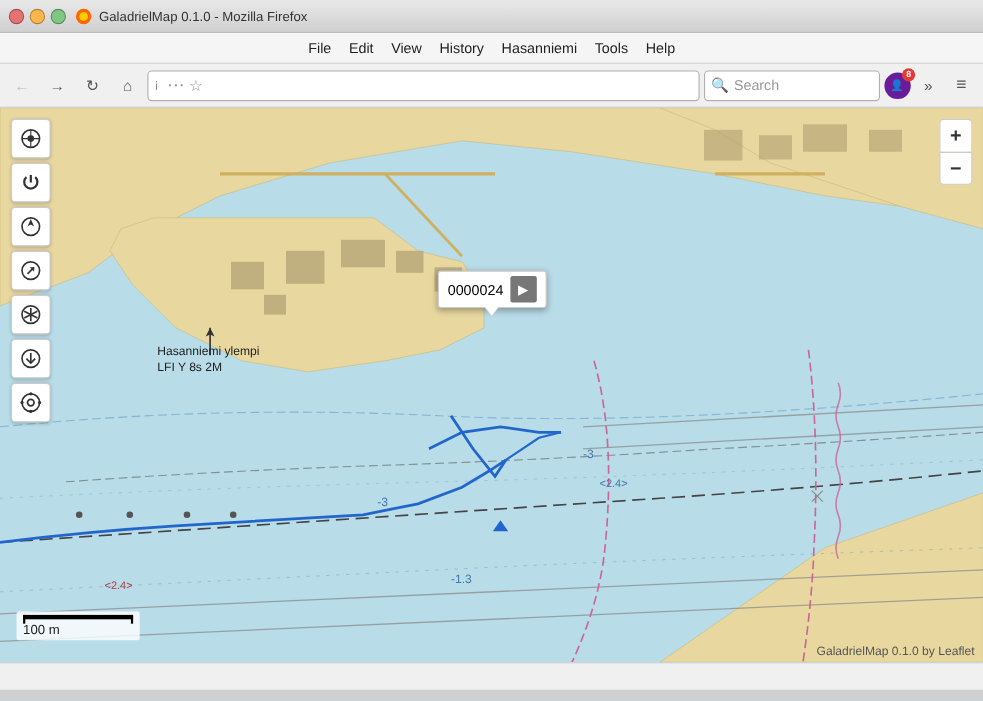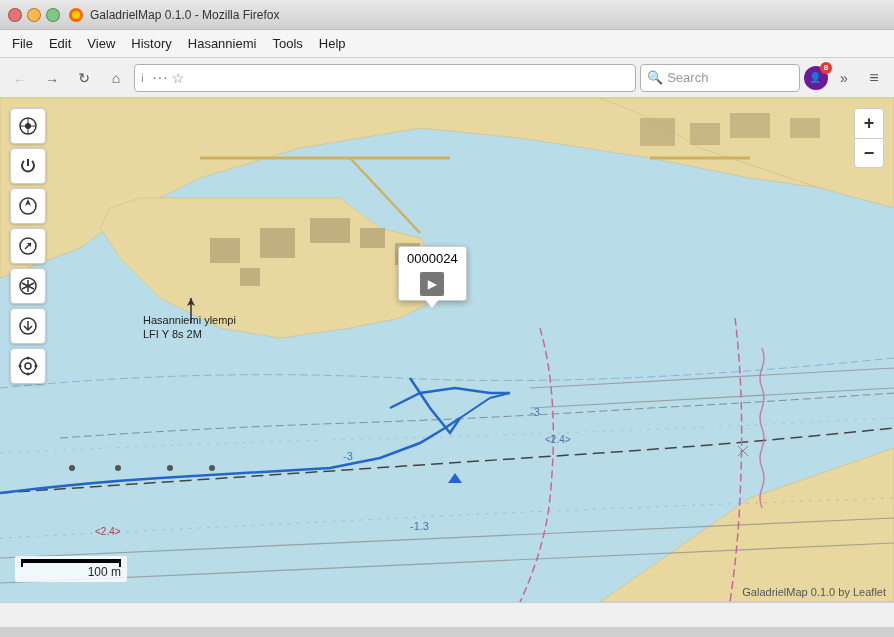--- a/index.html
+++ b/index.html
@@ -38,20 +38,21 @@
     }
 
     
     .menubar {
       height: 28px;
       background: #f5f5f5;
       border-bottom: 1px solid #ccc;
       display: flex;
       align-items: center;
       padding: 0 4px;
+      justify-content: center;
     }
     .menubar-item {
       padding: 3px 8px;
       font-size: 13px;
       color: #222;
       cursor: pointer;
       border-radius: 3px;
     }
 
     
@@ -238,21 +239,21 @@
       width: 2px; height: 8px;
       background: black;
     }
     .scale-line::after {
       content: '';
       position: absolute;
       right: 0; top: 0;
       width: 2px; height: 8px;
       background: black;
     }
-    .scale-text { font-size: 12px; color: #222; text-align: right; }
+    .scale-text { font-size: 12px; color: #222; }
 
     
     .attribution {
       position: absolute;
       bottom: 4px;
       right: 8px;
       font-size: 11px;
       color: #555;
       z-index: 100;
     }
@@ -266,21 +267,20 @@
       background: white;
       border: 1px solid #ccc;
       border-radius: 3px;
       padding: 4px 8px;
       font-size: 13px;
       box-shadow: 0 2px 6px rgba(0,0,0,0.3);
       display: flex;
       align-items: center;
       gap: 6px;
       white-space: nowrap;
-      flex-direction: column;
     }
     .popup-play {
       width: 24px;
       height: 24px;
       background: #777;
       border-radius: 2px;
       display: flex;
       align-items: center;
       justify-content: center;
       cursor: pointer;

